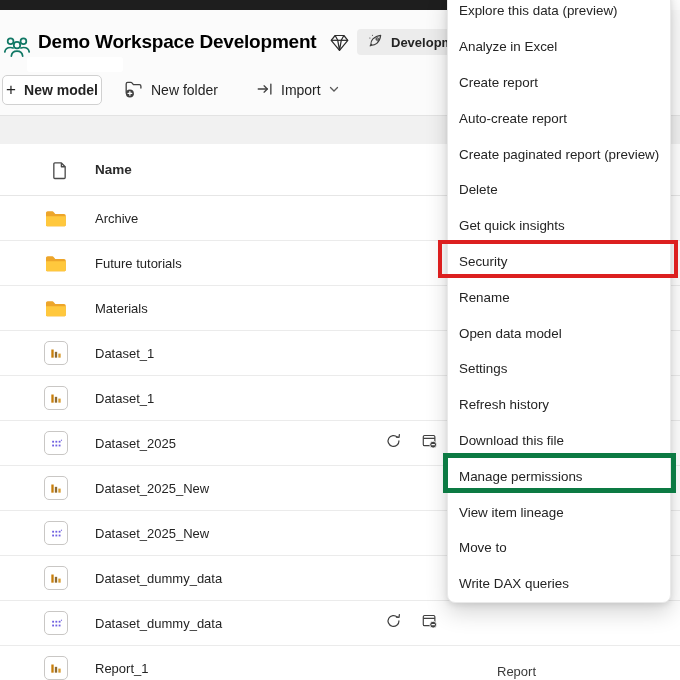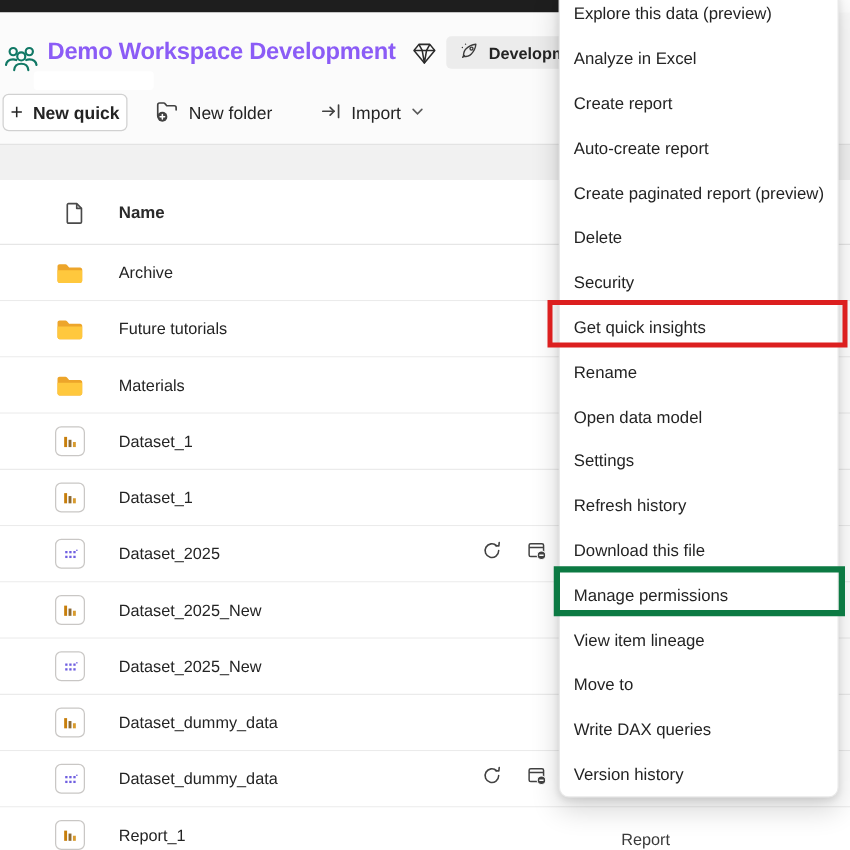--- a/index.html
+++ b/index.html
@@ -4,21 +4,21 @@
 <style>
   * { margin:0; padding:0; box-sizing:border-box; }
   html,body { background:#fff; }
   .screen {
     position:relative; width:680px; height:680px; overflow:hidden;
     background:#fff; font-family:"Liberation Sans", sans-serif; color:#242424;
   }
   .topbar { position:absolute; left:0; top:0; width:447px; height:10px; background:#1e1e1e; }
   .hdrband { position:absolute; left:0; top:10px; width:680px; height:106px; background:#fbfbfb; }
   .ws-icon { position:absolute; left:2px; top:31px; }
-  .title { position:absolute; left:38px; top:31px; font-size:19px; font-weight:700; color:#8b5cf6; letter-spacing:-.2px; white-space:nowrap; }
+  .title { position:absolute; left:38px; top:31px; font-size:19px; font-weight:700; color:#000000; letter-spacing:-.2px; white-space:nowrap; }
   .diamond { position:absolute; left:329px; top:32px; }
   .badge {
     position:absolute; left:357px; top:29px; height:26px; background:#ececec;
     border-radius:4px; display:flex; align-items:center; gap:7px; padding:0 10px;
     font-size:13px; font-weight:600; color:#242424; white-space:nowrap;
   }
   .redact { position:absolute; left:27px; top:57px; width:96px; height:15px; background:#ffffff; border-radius:3px; }
 
   .tbtn { position:absolute; top:75px; height:30px; display:flex; align-items:center; background:transparent; border:none; cursor:pointer; font-family:inherit; color:#242424; }
   .btn-new-item { left:2px; width:100px; justify-content:center; gap:8px; background:#fff; border:1px solid #d1d1d1; border-radius:5px; font-size:14px; font-weight:600; }
@@ -93,21 +93,21 @@
         <circle cx="12" cy="8.1" r="1.4"></circle>
         <path d="M5.4 14.6l-1.7 1.7"></path>
         <path d="M3.4 7h.01M6.4 3.9h.01"></path>
       </svg>
     </span>
     <span>Development</span>
   </div>
 
   <button class="tbtn btn-new-item">
     <span class="plus-glyph">+</span>
-    <span>New quick</span>
+    <span>New model</span>
   </button>
 
   <button class="tbtn btn-new-folder">
     <span>
       <svg width="19" height="19" viewBox="0 0 20 20" fill="none">
         <path d="M17.8 9.5v-2c0-.9-.7-1.6-1.6-1.6H9.9L8.4 4.1c-.3-.4-.7-.5-1.1-.5H3.9c-.9 0-1.6.7-1.6 1.6v9.2c0 .9.7 1.6 1.6 1.6h5.6" stroke="#424242" stroke-width="1.4" stroke-linecap="round"></path>
         <circle cx="6.2" cy="15.2" r="4.2" fill="#424242"></circle>
         <path d="M6.2 13.3v3.8M4.3 15.2h3.8" stroke="#fff" stroke-width="1.3" stroke-linecap="round"></path>
       </svg>
     </span>
@@ -324,30 +324,29 @@
 
   <span class="type-sliver">Report</span>
 
   <div class="menu" id="menu">
       <div class="menu-item">Explore this data (preview)</div>
       <div class="menu-item">Analyze in Excel</div>
       <div class="menu-item">Create report</div>
       <div class="menu-item">Auto-create report</div>
       <div class="menu-item">Create paginated report (preview)</div>
       <div class="menu-item">Delete</div>
+      <div class="menu-item">Get quick insights</div>
       <div class="menu-item">Security</div>
-      <div class="menu-item">Get quick insights</div>
       <div class="menu-item">Rename</div>
       <div class="menu-item">Open data model</div>
       <div class="menu-item">Settings</div>
       <div class="menu-item">Refresh history</div>
       <div class="menu-item">Download this file</div>
       <div class="menu-item">Manage permissions</div>
       <div class="menu-item">View item lineage</div>
       <div class="menu-item">Move to</div>
       <div class="menu-item">Write DAX queries</div>
-      <div class="menu-item">Version history</div>
     </div>
 
   <div class="hl hl-red"></div>
   <div class="hl hl-green"></div>
 
 </div>
 
 </body></html>

